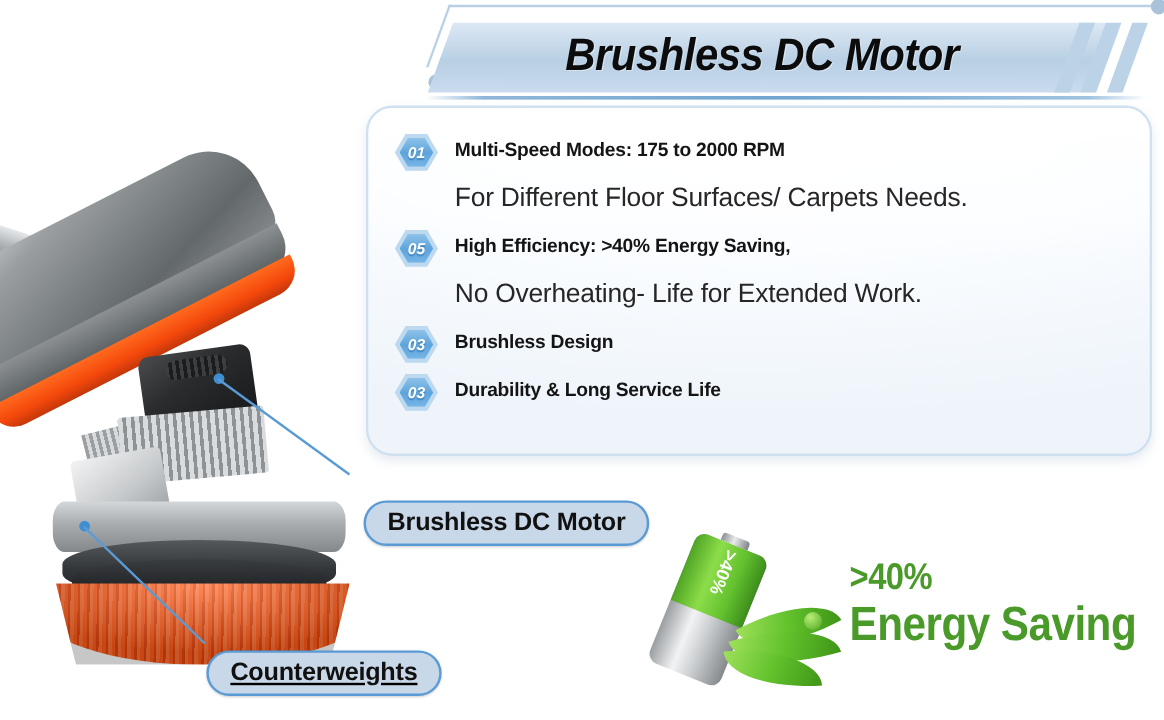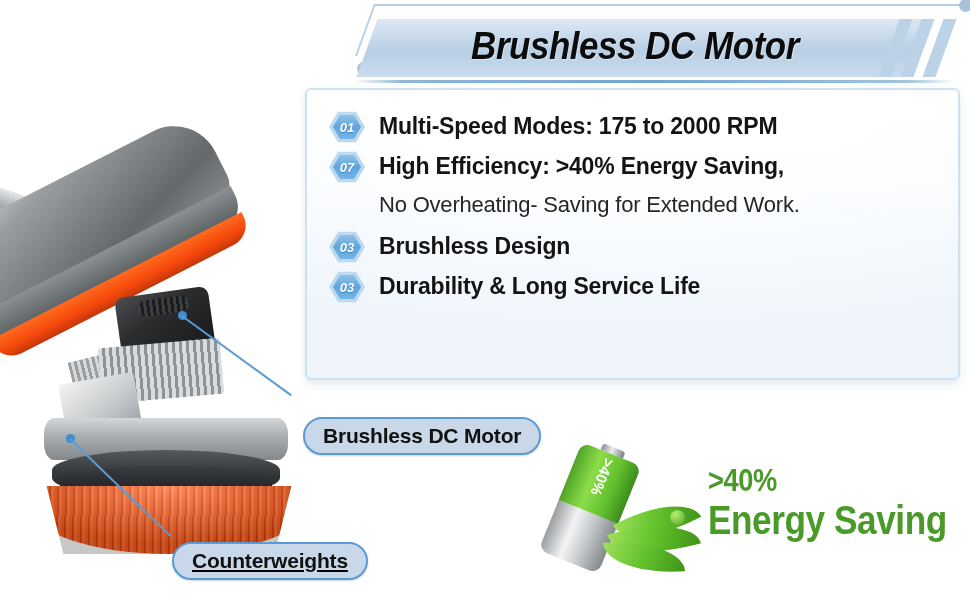--- a/index.html
+++ b/index.html
@@ -83,21 +83,21 @@
     left: 0; top: 76px;
     width: 600px; height: 3px;
     background: linear-gradient(90deg, #ffffff 0%, #8fb6d8 8%, #6fa5d0 50%, #9fc3e0 92%, #ffffff 100%);
   }
 
   
   .feature-panel {
     position: absolute;
     left: 305px; top: 88px;
     width: 655px; height: 292px;
-    border-radius: 6px;
+    border-radius: 22px;
     border: 2px solid #cfe0f0;
     background:
       radial-gradient(120% 90% at 50% 0%, #ffffff 0%, #fbfdff 45%, #eef4fa 100%);
     box-shadow: 0 4px 9px rgba(120,150,180,0.20), inset 0 1px 0 #ffffff;
     overflow: hidden;
   }
   .feature-panel::before {
     content: "";
     position: absolute;
     left: 0; top: 0; right: 0; height: 46%;
@@ -136,21 +136,21 @@
   .hexbadge span {
     position: absolute;
     left: 0; top: 0;
     width: 100%; height: 100%;
     display: flex; align-items: center; justify-content: center;
     font-size: 13px; font-weight: 700; font-style: italic;
     color: #ffffff;
     text-shadow: 0 1px 1px rgba(0,60,120,0.35);
   }
   .feat-head {
-    font-size: 23px;
+    font-size: 16px;
     font-weight: 700;
     color: #141414;
     line-height: 40px;
     white-space: nowrap;
     letter-spacing: -0.2px;
   }
   .feat-sub {
     font-size: 22px;
     font-weight: 400;
     color: #262626;
@@ -425,30 +425,31 @@
   <div class="feature-list">
 
     <div class="feature-row">
       <div class="hexbadge">
         <div class="outer"></div>
           <div class="inner"></div>
         <span>01</span>
       </div>
       <div class="feat-head">Multi-Speed Modes: 175 to 2000 RPM</div>
     </div>
+    <div class="feat-sub">For Different Floor Surfaces/ Carpets Needs.</div>
 
     <div class="feature-row">
       <div class="hexbadge">
         <div class="outer"></div>
           <div class="inner"></div>
-        <span>07</span>
+        <span>05</span>
       </div>
       <div class="feat-head">High Efficiency: &gt;40% Energy Saving,</div>
     </div>
-    <div class="feat-sub">No Overheating- Saving for Extended Work.</div>
+    <div class="feat-sub">No Overheating- Life for Extended Work.</div>
 
     <div class="feature-row">
       <div class="hexbadge">
         <div class="outer"></div>
           <div class="inner"></div>
         <span>03</span>
       </div>
       <div class="feat-head">Brushless Design</div>
     </div>
 

